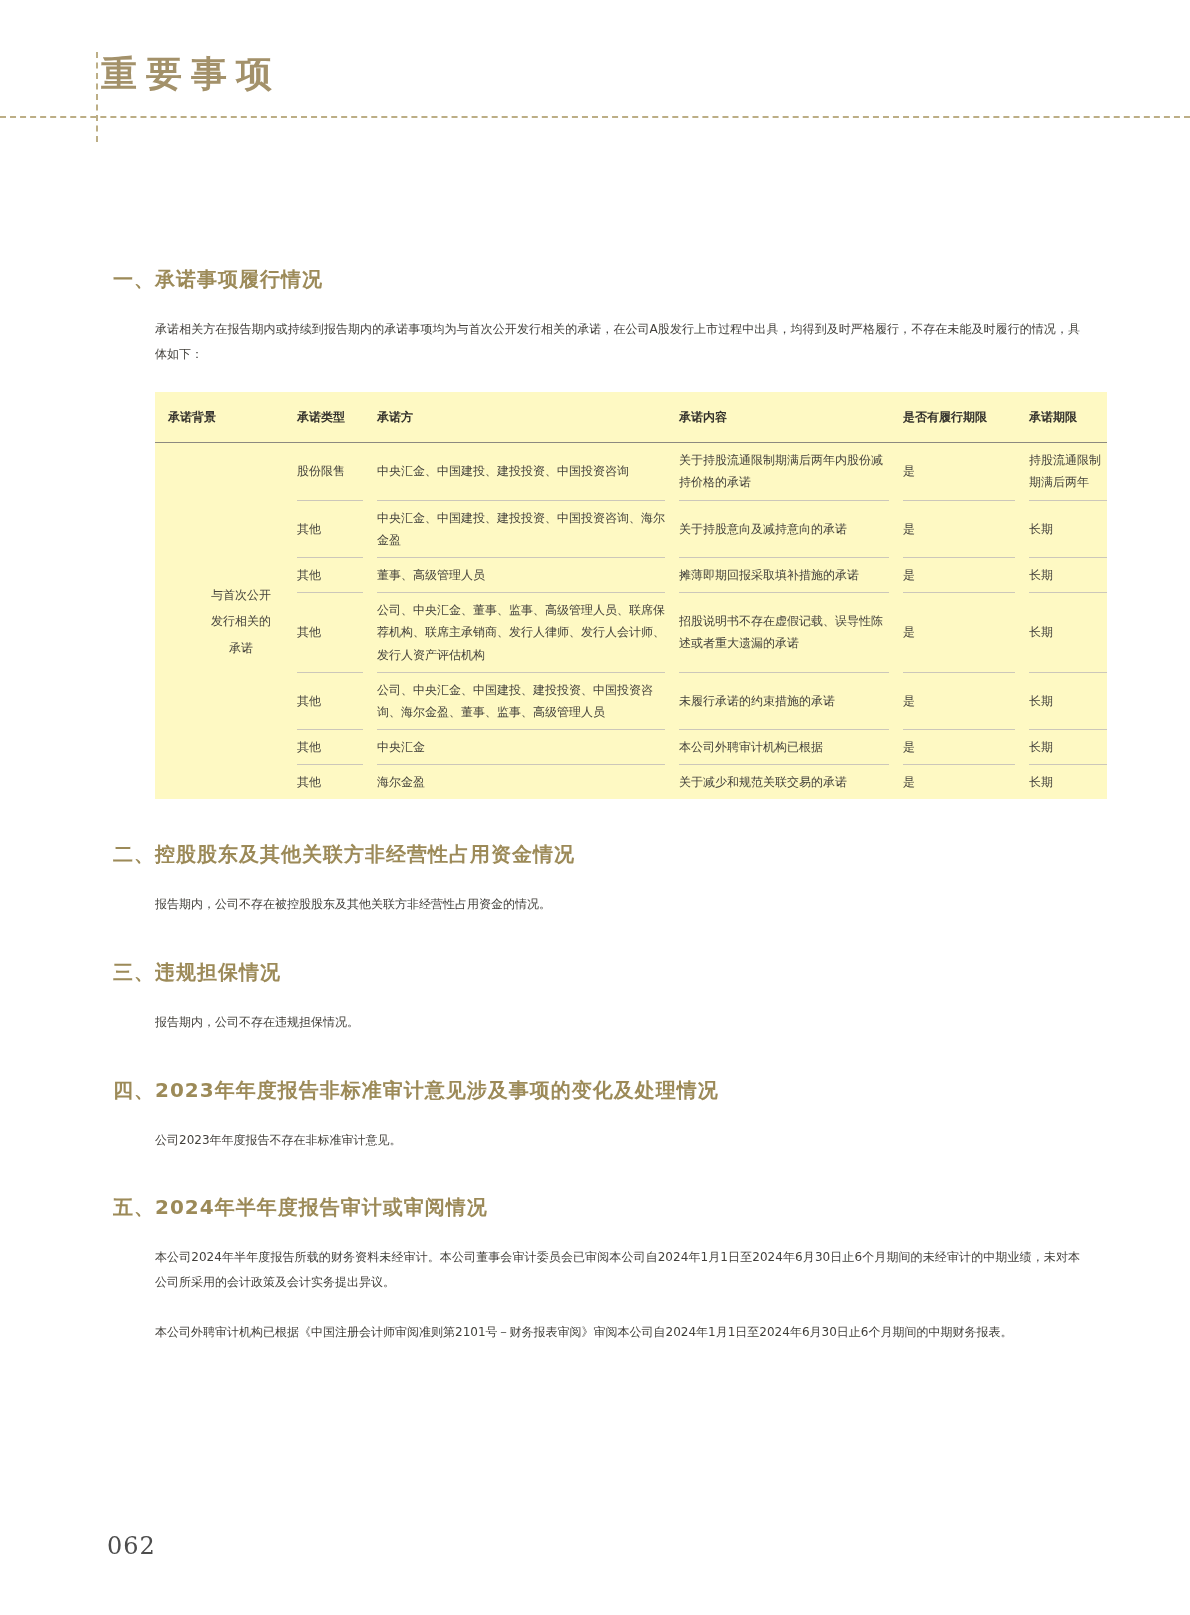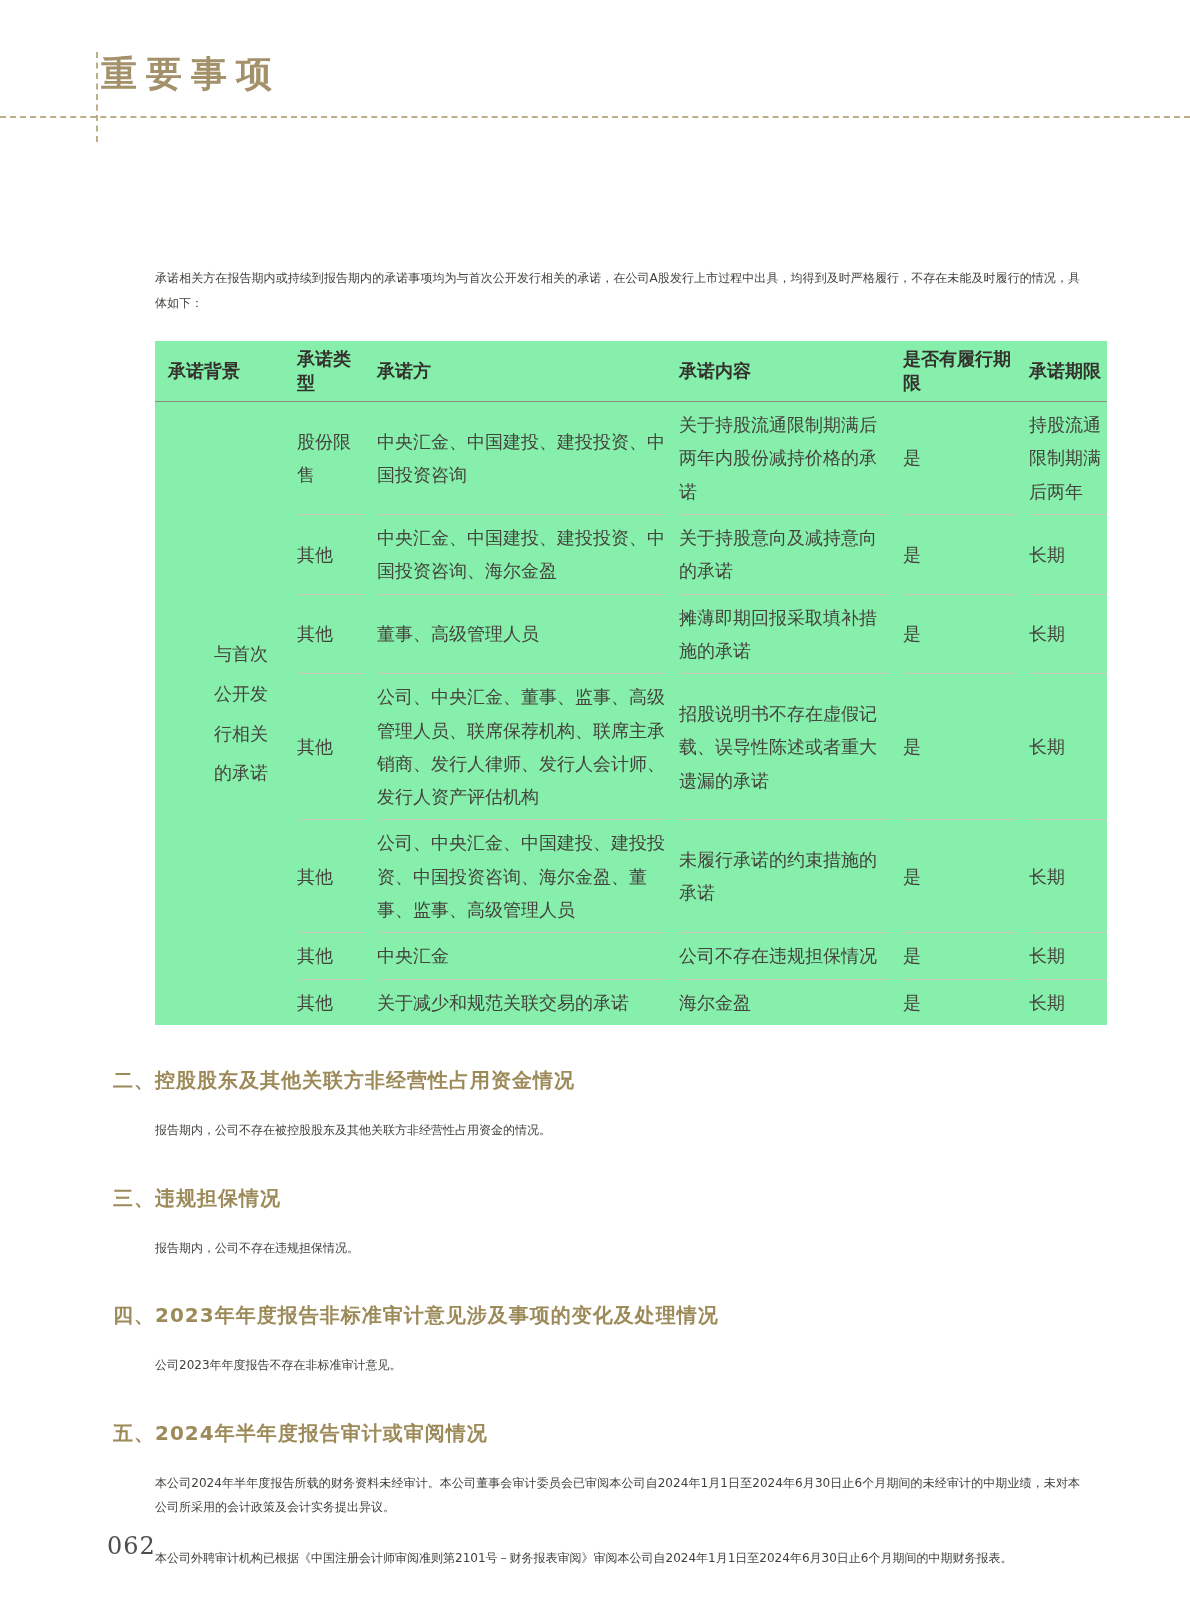--- a/index.html
+++ b/index.html
@@ -38,22 +38,22 @@
   .para {
     margin:26px 27px 0 42px;
     font-size:12px; line-height:2.05; text-align:justify;
     color:#413f3a;
   }
   .para:first-of-type { margin-top:0; }
 
   
   .tbl {
     margin:26px 0 0 42px; width:952px;
-    background:#86efac;
-    font-size:18px; color:#45433d;
+    background:#fef9c3;
+    font-size:12px; color:#45433d;
   }
   .tbl-head {
     display:grid;
     grid-template-columns:128px 66px 288px 210px 112px 1fr;
     column-gap:14px;
     border-bottom:1px solid #8d8a80;
   }
   .tbl-head .th {
     display:flex; align-items:center;
     min-height:50px; padding:6px 0;
@@ -86,20 +86,21 @@
 </head>
 <body>
 
 <div class="vline"></div>
 <div class="hline"></div>
 <div class="page-title">重要事项</div>
 
 <div class="content">
 
   <div class="section">
+    <div class="sec-heading">一、承诺事项履行情况</div>
     <p class="para">承诺相关方在报告期内或持续到报告期内的承诺事项均为与首次公开发行相关的承诺，在公司A股发行上市过程中出具，均得到及时严格履行，不存在未能及时履行的情况，具体如下：</p>
 
     <div class="tbl">
       <div class="tbl-head">
         <div class="th">承诺背景</div>
         <div class="th">承诺类型</div>
         <div class="th">承诺方</div>
         <div class="th">承诺内容</div>
         <div class="th">是否有履行期限</div>
         <div class="th">承诺期限</div>
@@ -132,27 +133,27 @@
         <div class="td sep">长期</div>
 
         <div class="td sep">其他</div>
         <div class="td sep">公司、中央汇金、中国建投、建投投资、中国投资咨询、海尔金盈、董事、监事、高级管理人员</div>
         <div class="td sep">未履行承诺的约束措施的承诺</div>
         <div class="td sep">是</div>
         <div class="td sep">长期</div>
 
         <div class="td sep">其他</div>
         <div class="td sep">中央汇金</div>
-        <div class="td sep">公司不存在违规担保情况</div>
+        <div class="td sep">本公司外聘审计机构已根据</div>
         <div class="td sep">是</div>
         <div class="td sep">长期</div>
 
         <div class="td">其他</div>
+        <div class="td">海尔金盈</div>
         <div class="td">关于减少和规范关联交易的承诺</div>
-        <div class="td">海尔金盈</div>
         <div class="td">是</div>
         <div class="td">长期</div>
       </div>
     </div>
   </div>
 
   <div class="section">
     <div class="sec-heading">二、控股股东及其他关联方非经营性占用资金情况</div>
     <p class="para">报告期内，公司不存在被控股股东及其他关联方非经营性占用资金的情况。</p>
   </div>

